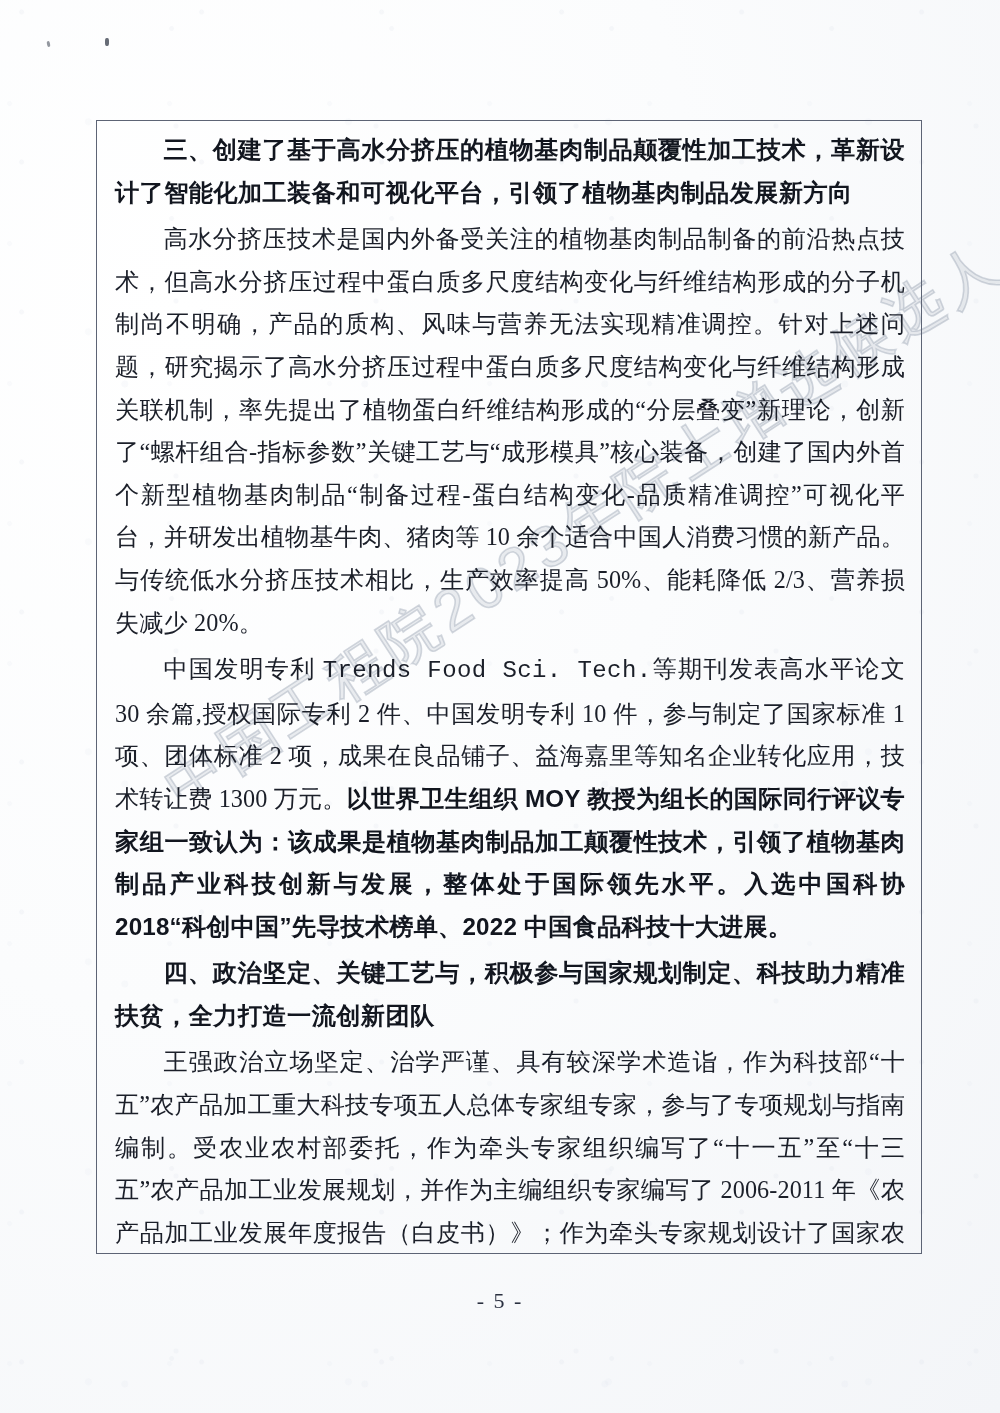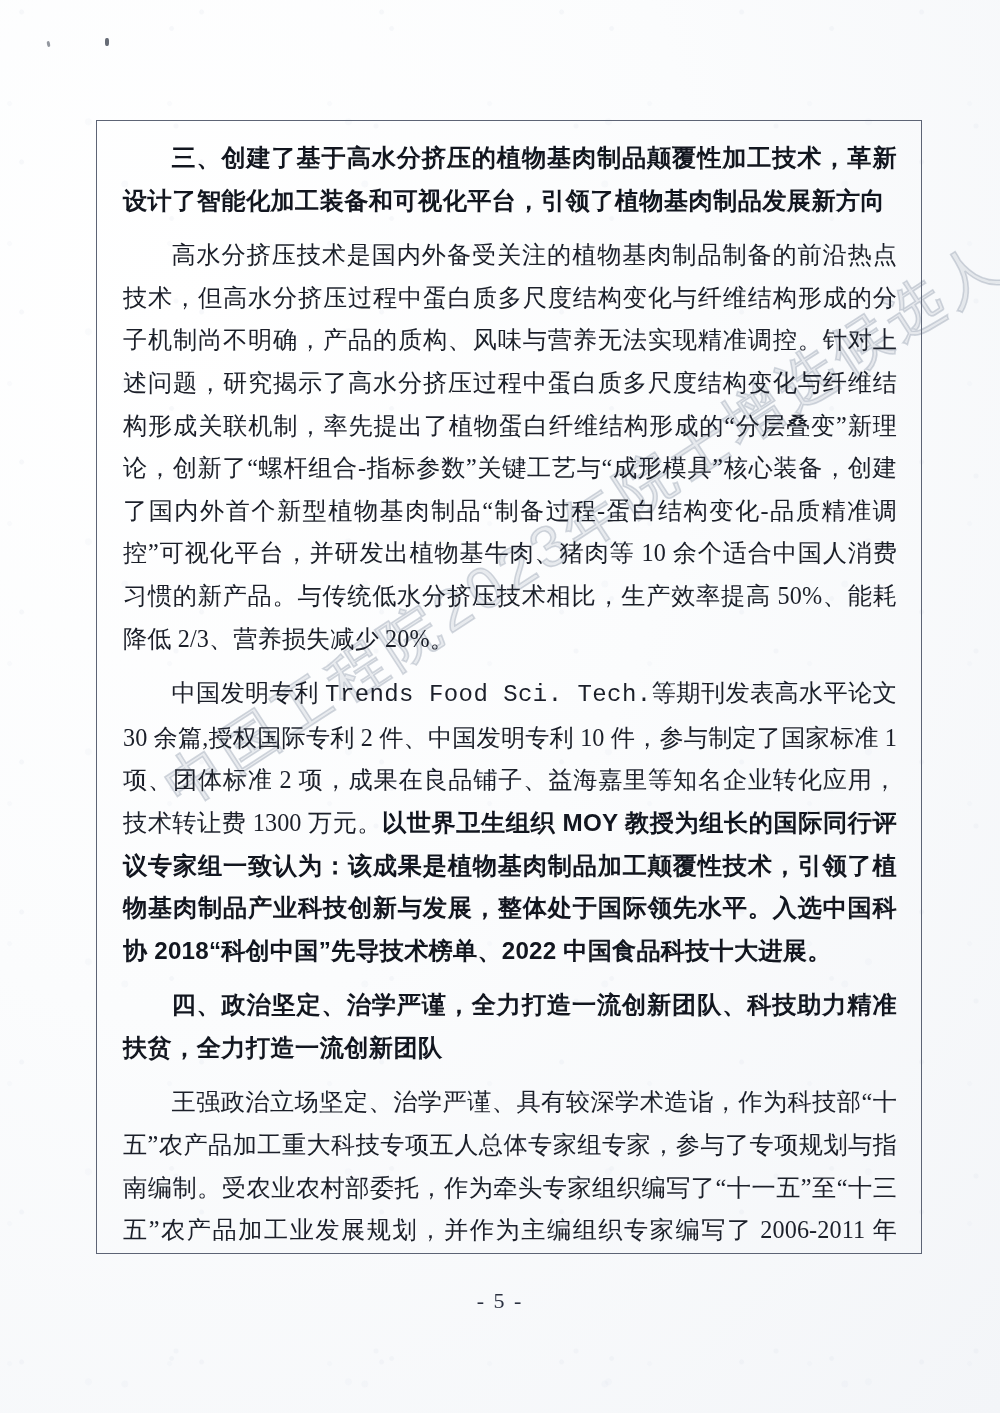--- a/index.html
+++ b/index.html
@@ -82,21 +82,21 @@
 
   
   #content {
     position: absolute;
     left: 14px;
     top: 4px;
     width: 798px;
   }
 
   p {
-    margin: 12px;
+    margin: 4px;
     font-size: 24.2px;
     line-height: 42.6px;
     color: #1b1f29;
     text-align: justify;
     text-justify: inter-ideograph;
     letter-spacing: .1px;
   }
   p.indent { text-indent: 2em; }
 
   .heading {
@@ -146,21 +146,21 @@
     <div id="content">
 
       <p class="indent heading">三、创建了基于高水分挤压的植物基肉制品颠覆性加工技术，革新设计了智能化加工装备和可视化平台，引领了植物基肉制品发展新方向</p>
 
       <p class="indent">高水分挤压技术是国内外备受关注的植物基肉制品制备的前沿热点技术，但高水分挤压过程中蛋白质多尺度结构变化与纤维结构形成的分子机制尚不明确，产品的质构、风味与营养无法实现精准调控。针对上述问题，研究揭示了高水分挤压过程中蛋白质多尺度结构变化与纤维结构形成关联机制，率先提出了植物蛋白纤维结构形成的“分层叠变”新理论，创新了“螺杆组合-指标参数”关键工艺与“成形模具”核心装备，创建了国内外首个新型植物基肉制品“制备过程-蛋白结构变化-品质精准调控”可视化平台，并研发出植物基牛肉、猪肉等 10 余个适合中国人消费习惯的新产品。与传统低水分挤压技术相比，生产效率提高 50%、能耗降低 2/3、营养损失减少 20%。</p>
 
       <p class="indent">
         <span>中国发明专利 </span><span class="latin">Trends Food Sci. Tech.</span><span>等期刊发表高水平论文 30 余篇,授权国际专利 2 件、中国发明专利 10 件，参与制定了国家标准 1 项、团体标准 2 项，成果在良品铺子、益海嘉里等知名企业转化应用，技术转让费 1300 万元。</span><span class="bold-run">以世界卫生组织 MOY 教授为组长的国际同行评议专家组一致认为：该成果是植物基肉制品加工颠覆性技术，引领了植物基肉制品产业科技创新与发展，整体处于国际领先水平。入选中国科协 2018“科创中国”先导技术榜单、2022 中国食品科技十大进展。</span>
       </p>
 
-      <p class="indent heading">四、政治坚定、治学严谨，全力打造一流创新团队、科技助力精准扶贫，全力打造一流创新团队</p>
+      <p class="indent heading">四、政治坚定、关键工艺与，积极参与国家规划制定、科技助力精准扶贫，全力打造一流创新团队</p>
 
       <p class="indent">
         <span>王强政治立场坚定、治学严谨、具有较深学术造诣，作为科技部“十五”农产品加工重大科技专项五人总体专家组专家，参与了专项规划与指南编制。受农业农村部委托，作为牵头专家组织编写了“十一五”至“十三五”农产品加工业发展规划，并作为主编组织专家编写了 2006-2011 年《农产品加工业发展年度报告（白皮书）》；作为牵头专家规划设计了国家农产品加工研发体系，任首任国家农产品加工技术研发中心主任。</span><span class="bold-run">2021 年提出了关于新疆花生产业高质量发展的建议，得到了中共中央领导批示，</span>
       </p>
 
     </div>
   </div>
 
   <div id="page-number">- 5 -</div>
 

